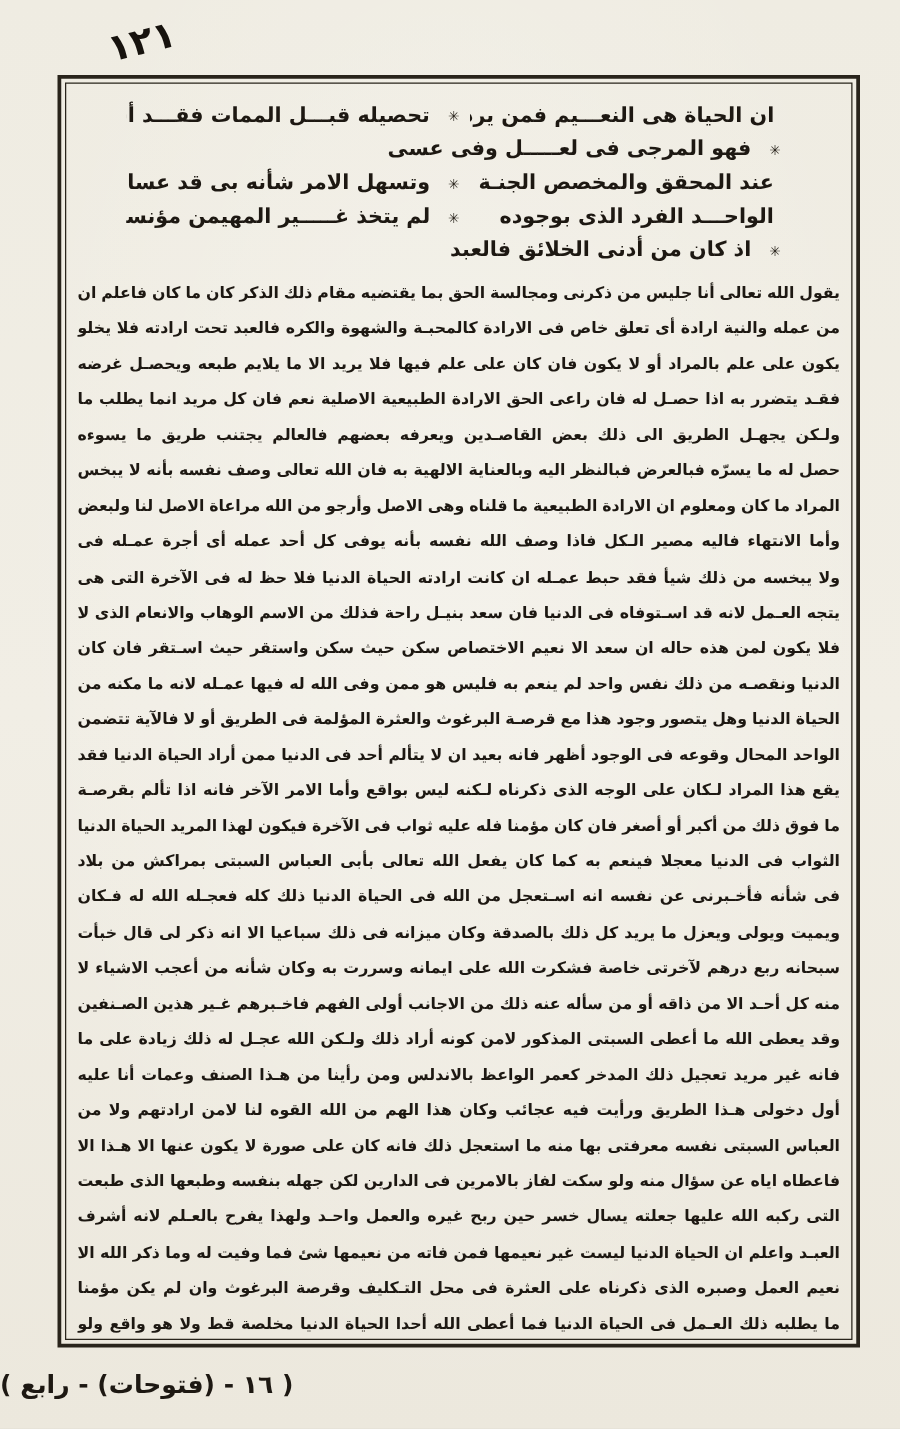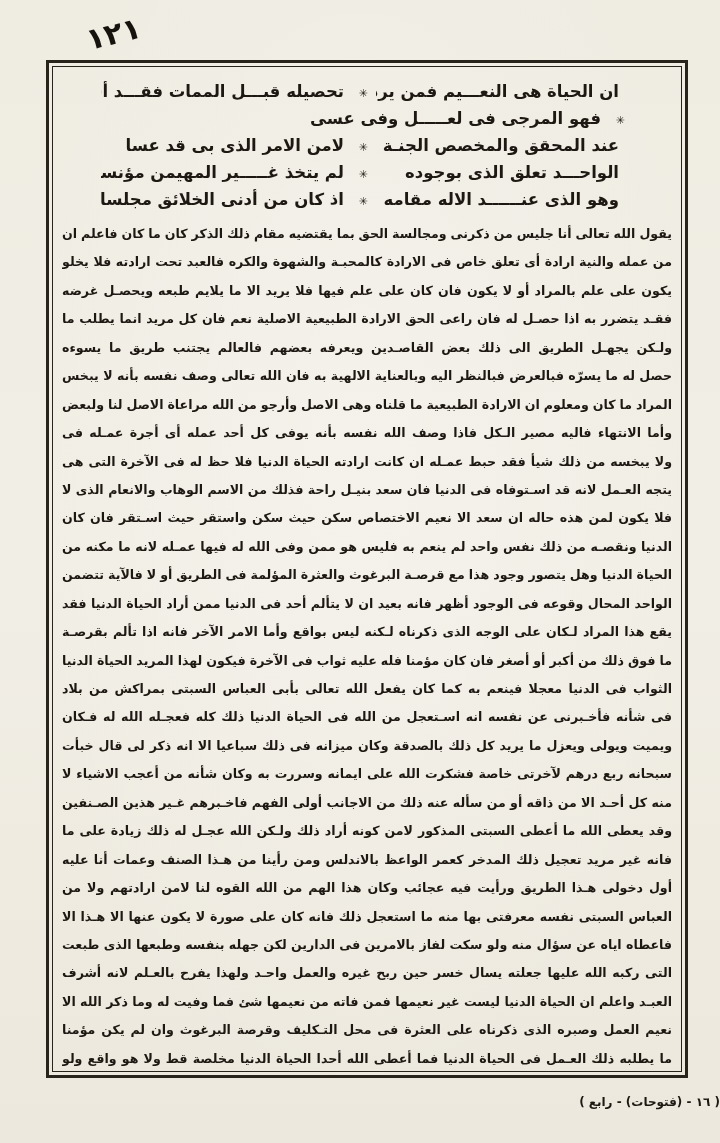--- a/index.html
+++ b/index.html
@@ -48,22 +48,22 @@
   .bline{
     font-size:12.6px;
     line-height:28.45px;height:28.45px;
     text-align:justify;text-align-last:justify;
     overflow:hidden;
     word-spacing:-0.5px;
     font-weight:600;
   }
   .footer{
     position:absolute;top:1095px;left:0;width:100%;
-    text-align:right;direction:rtl;
-    font-size:12px;font-weight:bold;
+    text-align:left;direction:rtl;
+    font-size:20px;font-weight:bold;
     letter-spacing:1px;
   }
 </style>
 </head>
 <body>
 
 <div class="page">
 
   <div class="page-num">١٢١</div>
 
@@ -77,31 +77,30 @@
           <span class="star">✳</span>
           <span class="hemi hemi-b">تحصيله قبـــل الممات فقـــد أسا</span>
         </div>
           <div class="poem-row">
           <span class="star">✳</span>
           <span class="hemi hemi-b">فهو المرجى فى لعـــــل وفى عسى</span>
         </div>
           <div class="poem-row">
           <span class="hemi hemi-a">عند المحقق والمخصص الجنـة</span>
           <span class="star">✳</span>
-          <span class="hemi hemi-b">لامن الامر الذى بى قد عسا</span>
+          <span class="hemi hemi-b">وتسهل الامر شأنه بى قد عسا</span>
         </div>
           <div class="poem-row">
-          <span class="hemi hemi-a">الواحـــد تعلق الذى بوجوده</span>
+          <span class="hemi hemi-a">الواحـــد الفرد الذى بوجوده</span>
           <span class="star">✳</span>
           <span class="hemi hemi-b">لم يتخذ غـــــير المهيمن مؤنسا</span>
         </div>
           <div class="poem-row">
-          <span class="hemi hemi-a">وهو الذى عنــــــد الاله مقامه</span>
           <span class="star">✳</span>
-          <span class="hemi hemi-b">اذ كان من أدنى الخلائق مجلسا</span>
+          <span class="hemi hemi-b">اذ كان من أدنى الخلائق فالعبد</span>
         </div>
         </div>
 
       <div class="body-text">
 
       <div class="bline">يقول الله تعالى أنا جليس من ذكرنى ومجالسة الحق بما يقتضيه مقام ذلك الذكر كان ما كان فاعلم ان نية العبد خـير</div>
           <div class="bline">من عمله والنية ارادة أى تعلق خاص فى الارادة كالمحبـة والشهوة والكره فالعبد تحت ارادته فلا يخلو فى ارادته اما أن</div>
           <div class="bline">يكون على علم بالمراد أو لا يكون فان كان على علم فيها فلا يريد الا ما يلايم طبعه ويحصـل غرضه وان كان غـير عالم بمراده</div>
           <div class="bline">فقـد يتضرر به اذا حصـل له فان راعى الحق الارادة الطبيعية الاصلية نعم فان كل مريد انما يطلب ما يسرّ به لا ما يسوؤه</div>
           <div class="bline">ولـكن يجهـل الطريق الى ذلك بعض القاصـدين ويعرفه بعضهم فالعالم يجتنب طريق ما يسوءه والجاهل لا علم له فان</div>

